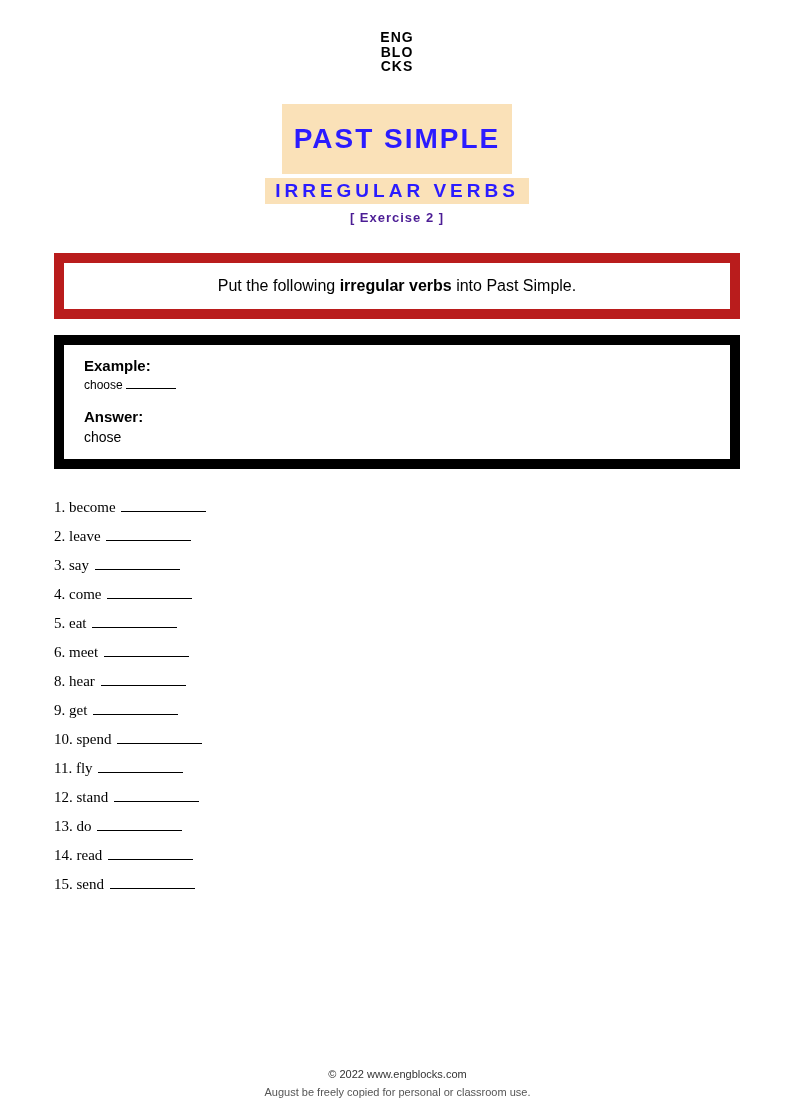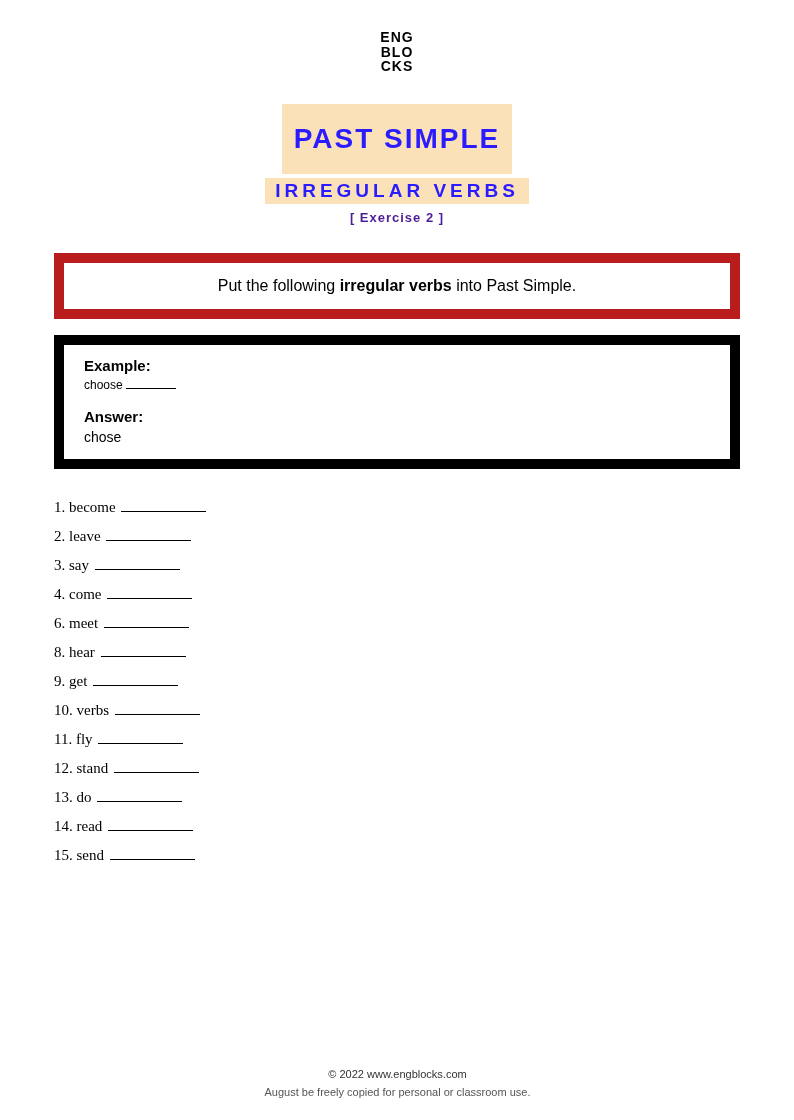--- a/index.html
+++ b/index.html
@@ -149,24 +149,25 @@
   </div>
   <div class="label">Answer:</div>
   <div class="answer">chose</div>
 </div>
 
 <div class="questions">
   <div class="q-item"><span>1.</span> <span>become</span> <span class="blank"></span></div>
   <div class="q-item"><span>2.</span> <span>leave</span> <span class="blank"></span></div>
   <div class="q-item"><span>3.</span> <span>say</span> <span class="blank"></span></div>
   <div class="q-item"><span>4.</span> <span>come</span> <span class="blank"></span></div>
+  <div class="q-item"><span>5.</span> <span>eat</span> <span class="blank"></span></div>
   <div class="q-item"><span>6.</span> <span>meet</span> <span class="blank"></span></div>
   <div class="q-item"><span>8.</span> <span>hear</span> <span class="blank"></span></div>
   <div class="q-item"><span>9.</span> <span>get</span> <span class="blank"></span></div>
-  <div class="q-item"><span>10.</span> <span>verbs</span> <span class="blank"></span></div>
+  <div class="q-item"><span>10.</span> <span>spend</span> <span class="blank"></span></div>
   <div class="q-item"><span>11.</span> <span>fly</span> <span class="blank"></span></div>
   <div class="q-item"><span>12.</span> <span>stand</span> <span class="blank"></span></div>
   <div class="q-item"><span>13.</span> <span>do</span> <span class="blank"></span></div>
   <div class="q-item"><span>14.</span> <span>read</span> <span class="blank"></span></div>
   <div class="q-item"><span>15.</span> <span>send</span> <span class="blank"></span></div>
 </div>
 
 <div class="footer">
   <div class="line1">© 2022 www.engblocks.com</div>
   <div>August be freely copied for personal or classroom use.</div>

